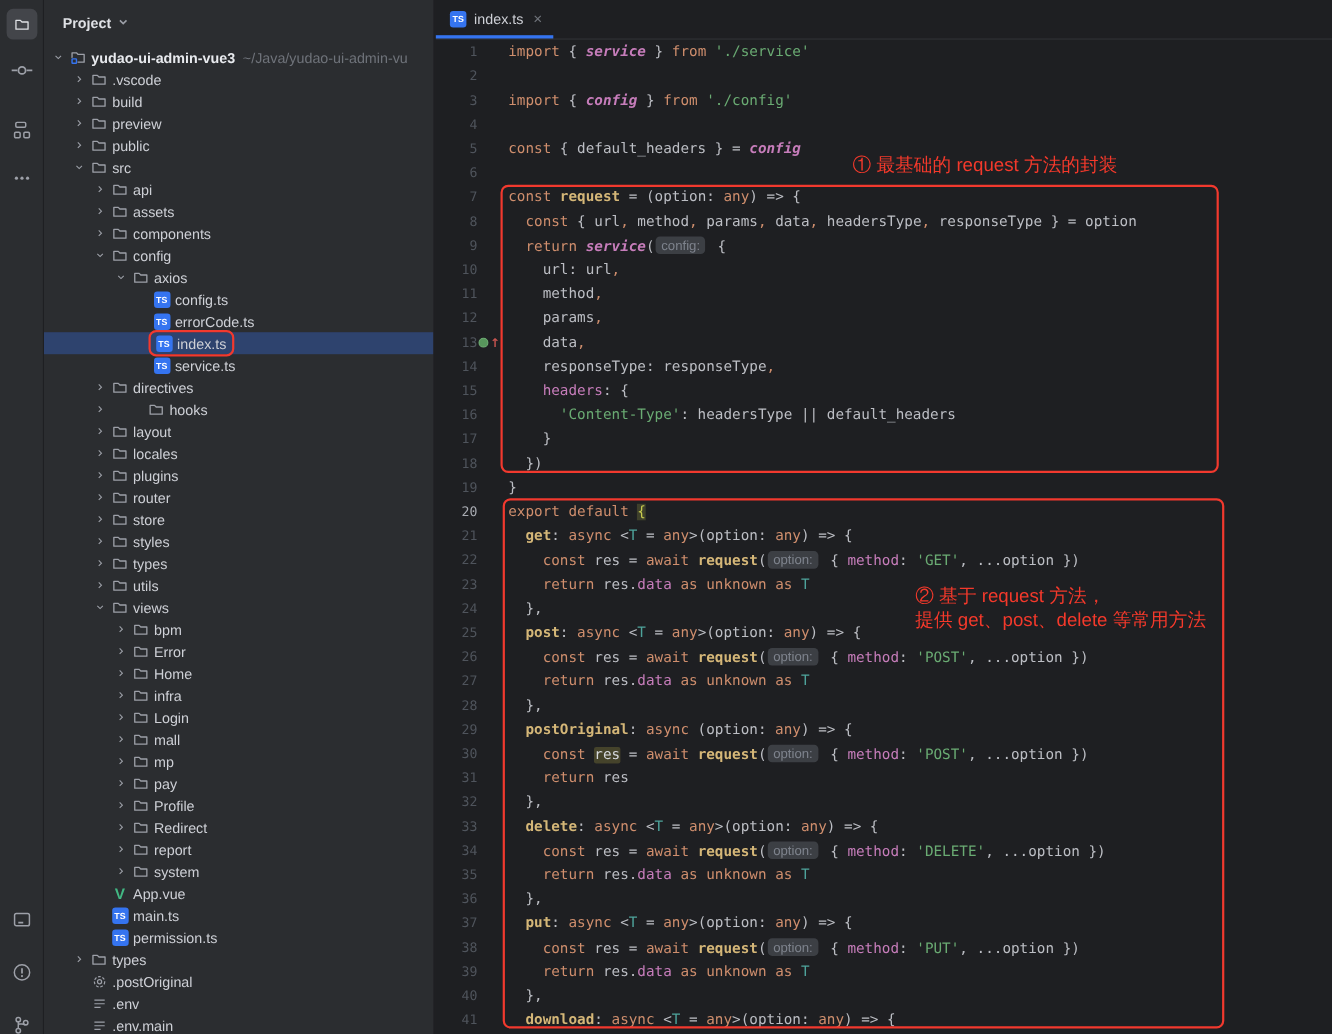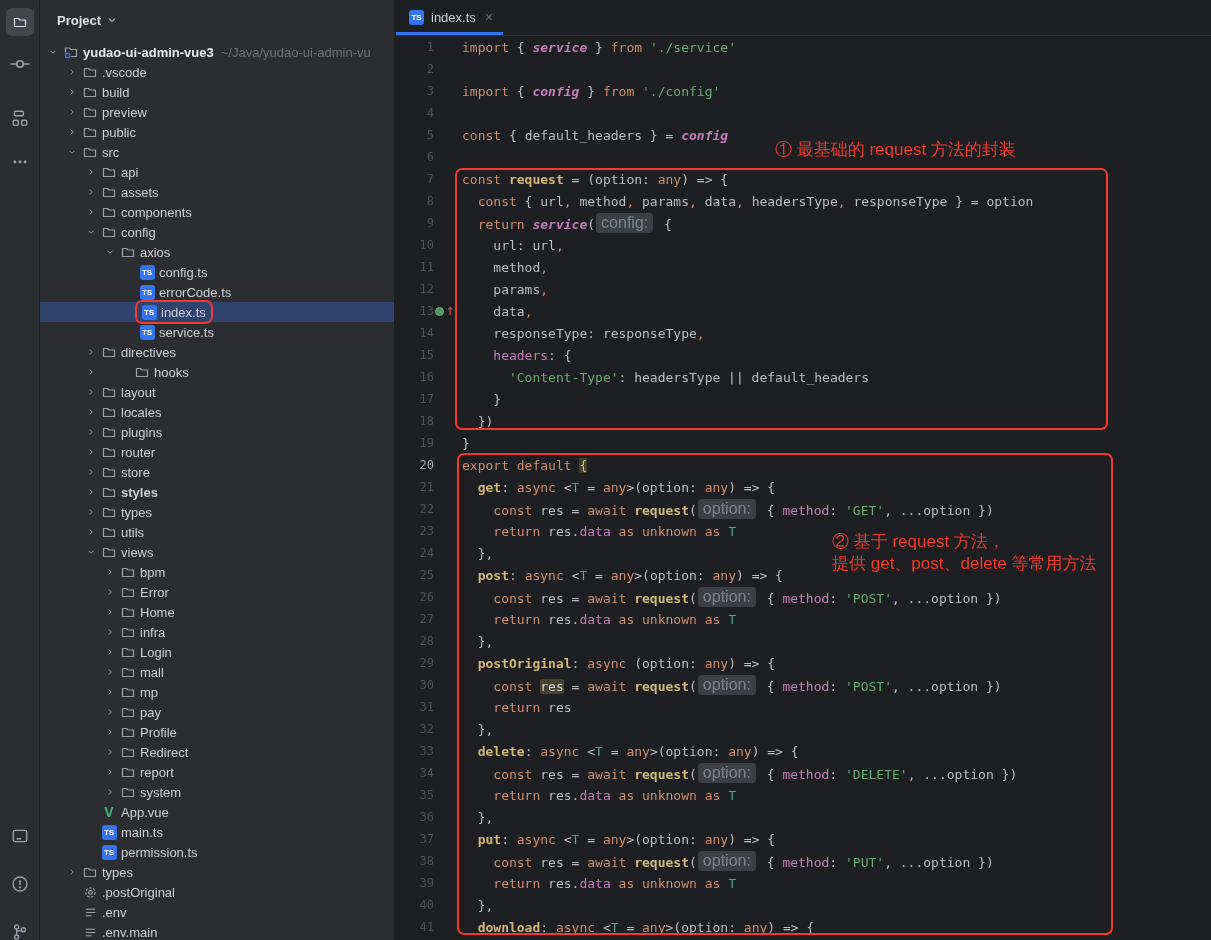--- a/index.html
+++ b/index.html
@@ -57,21 +57,21 @@
   .tok-pln { color:#BCBEC4; }
   .tok-id  { color:#BCBEC4; }
   .tok-fn  { color:#D5B778; font-weight:700; }
   .tok-str { color:#6AAB73; }
   .tok-prop{ color:#C77DBB; }
   .tok-imp { color:#C77DBB; font-style:italic; font-weight:700; }
   .tok-type{ color:#4EA39B; }
   .tok-brc { color:#C9CC4F; background:#3E402B; }
   .tok-hl  { color:#D6D9DE; background:#45432B; border-radius:2px; }
   .lnum.active { color:#A8ABB2; }
-  .inlay { display:inline-block; background:#3C3F44; color:#7E838D; font-size:16px;
+  .inlay { display:inline-block; background:#3C3F44; color:#7E838D; font-size:12px;
     border-radius:4px; padding:1px 5px; margin:0 3px 0 1px;
     font-family:"Liberation Sans",sans-serif; vertical-align:1px; }
   .gutter-marker { display:flex; align-items:center; }
   .gm-circle { width:9px; height:9px; border-radius:50%; background:#57965C; border:1px solid #6FAE74; }
   .gm-arrow { color:#C75450; font-size:11px; font-weight:700; margin-left:1px;
     font-family:"DejaVu Sans",sans-serif; }
 
   .overlay { position:absolute; inset:0; pointer-events:none; }
   .annot-box { position:absolute; border:2.5px solid #F2392E; border-radius:7px; }
   .annot-text { position:absolute; color:#F4392B; font-size:17px; font-weight:500;
@@ -447,21 +447,21 @@
           </span>
           <span style="display: flex; align-items: center;">
             <span class="t-icon" style="color: rgb(157, 160, 168);">
               <svg width="16" height="16" viewBox="0 0 16 16">
                 <path d="M2.5 4.5h4l1.5 1.5h5.5v6.5h-11z" fill="none" stroke="currentColor" stroke-width="1.2" stroke-linejoin="round"></path>
               </svg>
             </span>
             <span class="t-label">store</span>
           </span>
         </div>
-        <div class="trow" style="padding-left: 42px; font-weight: bold;">
+        <div class="trow" style="padding-left: 42px;">
           <span class="t-chev">
             <svg width="10" height="10" viewBox="0 0 16 16">
               <polyline points="6,4 10,8 6,12" fill="none" stroke="currentColor" stroke-width="1.6"></polyline>
             </svg>
           </span>
           <span style="display: flex; align-items: center;">
             <span class="t-icon" style="color: rgb(157, 160, 168);">
               <svg width="16" height="16" viewBox="0 0 16 16">
                 <path d="M2.5 4.5h4l1.5 1.5h5.5v6.5h-11z" fill="none" stroke="currentColor" stroke-width="1.2" stroke-linejoin="round"></path>
               </svg>

